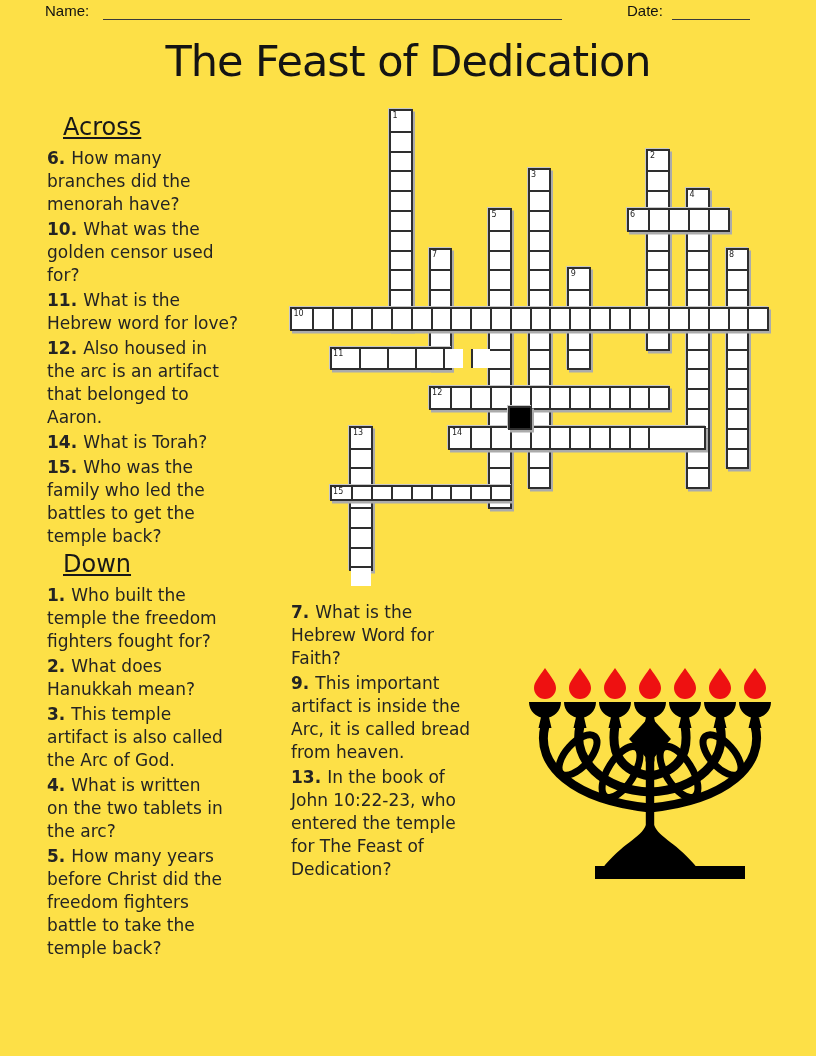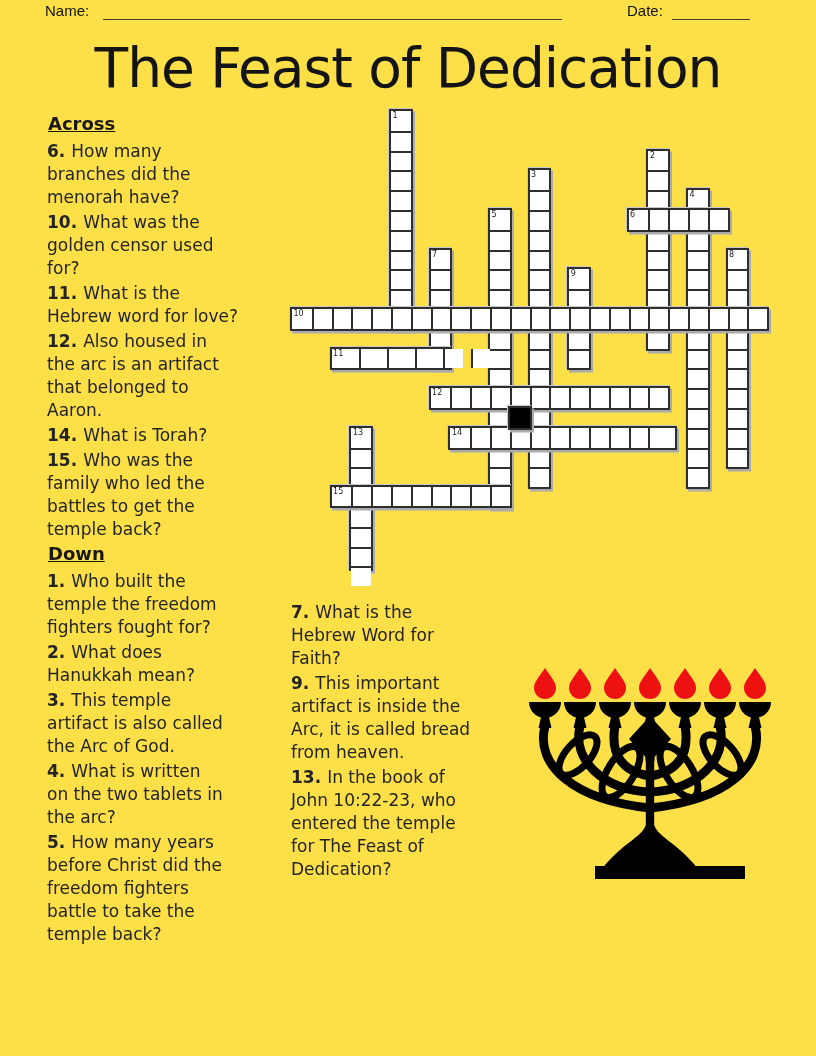--- a/index.html
+++ b/index.html
@@ -11,28 +11,28 @@
   .hdr-label{
     position:absolute;font-family:"Liberation Sans",sans-serif;
     font-size:15px;color:#111;top:2px;
   }
   .hdr-line{position:absolute;top:3px;height:16px;border-bottom:1.6px solid #3a3a3a;}
   #name-line{left:103px;width:459px;}
   #date-line{left:672px;width:78px;}
   
   #page-title{
     position:absolute;top:36px;left:0;right:0;text-align:center;
-    font-size:55px;letter-spacing:-1px;color:#141414;
+    font-size:43px;letter-spacing:-1px;color:#141414;
   }
   
   .clue-col{position:absolute;}
   #left-col{left:47px;top:113px;width:246px;}
   #mid-col{left:291px;top:601px;width:256px;}
   h2.section{
-    font-size:18px;margin:0 0 6px 1px;font-weight:bold;
+    font-size:24px;margin:0 0 6px 16px;font-weight:normal;
     text-decoration:underline;color:#181818;
   }
   #down-heading{margin-top:2px;}
   p.clue{margin:0 0 2px 0;font-size:17px;line-height:23px;color:#242424;}
   .cnum{font-weight:bold;margin-right:6px;}
   .ctext{white-space:pre-line;}
   
   #crossword{position:absolute;left:0;top:0;width:816px;height:1056px;pointer-events:none;}
   .word{
     position:absolute;display:flex;background:#fff;box-sizing:border-box;
@@ -249,35 +249,35 @@
         <div class="cell"></div>
         <div class="cell"></div>
         <div class="cell"></div>
         <div class="cell"></div>
         <div class="cell"></div>
         <div class="cell"></div>
         <div class="cell"></div>
         <div class="cell"></div>
         <span class="gridnum">13</span>
       </div>
-      <div class="word across" style="left: 448.4px; top: 425.8px; width: 229px; height: 23.8px;">
+      <div class="word across" style="left: 448.4px; top: 425.8px; width: 258px; height: 23.8px;">
         <div class="cell"></div>
         <div class="cell"></div>
         <div class="cell"></div>
         <div class="cell"></div>
         <div class="cell"></div>
         <div class="cell"></div>
         <div class="cell"></div>
         <div class="cell"></div>
         <div class="cell"></div>
         <div class="cell"></div>
         <div class="cell"></div>
         <span class="gridnum">14</span>
       </div>
-      <div class="word across" style="left: 329.6px; top: 485.2px; width: 182.2px; height: 23px;">
+      <div class="word across" style="left: 329.6px; top: 485.2px; width: 182.2px; height: 16px;">
         <div class="cell"></div>
         <div class="cell"></div>
         <div class="cell"></div>
         <div class="cell"></div>
         <div class="cell"></div>
         <div class="cell"></div>
         <div class="cell"></div>
         <div class="cell"></div>
         <div class="cell"></div>
         <span class="gridnum">15</span>

